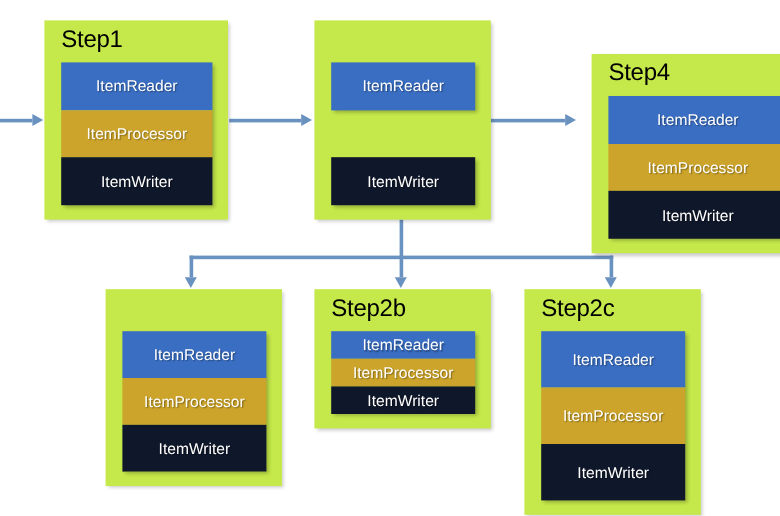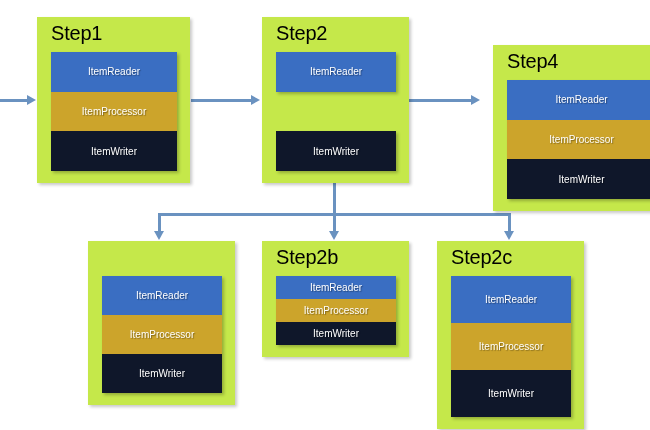--- a/index.html
+++ b/index.html
@@ -46,21 +46,21 @@
     display: flex;
     flex-direction: column;
     box-shadow: 2px 2px 3px rgba(0,0,0,0.25);
   }
   .sub-block {
     flex: 1 1 0;
     display: flex;
     align-items: center;
     justify-content: center;
     color: #ffffff;
-    font-size: 10px;
+    font-size: 13px;
     text-shadow: 1px 1px 1px rgba(0,0,0,0.35);
     white-space: nowrap;
     overflow: hidden;
   }
   .sub-block.reader    { background: #3a6ec2; }
   .sub-block.processor { background: #cca42b; }
   .sub-block.writer    { background: #0f172a; }
   .sub-block.spacer {
     background: transparent;
     box-shadow: none;
@@ -121,21 +121,20 @@
   <div class="step-box" style="left:37px; top:17px; width:153px; height:166px;">
     <div class="step-title">Step1</div>
     <div class="sub-stack">
       <div class="sub-block reader">ItemReader</div>
       <div class="sub-block processor">ItemProcessor</div>
       <div class="sub-block writer">ItemWriter</div>
     </div>
   </div>
 
   <div class="step-box" style="left:262px; top:17px; width:147px; height:166px;">
-    <div class="step-title">Step2</div>
     <div class="sub-stack gapped">
       <div class="sub-block reader">ItemReader</div>
       <div class="sub-block spacer"></div>
       <div class="sub-block writer">ItemWriter</div>
     </div>
   </div>
 
   <div class="step-box" style="left:493px; top:17px; width:176px; height:166px;margin-top:28px;">
     <div class="step-title">Step4</div>
     <div class="sub-stack">

